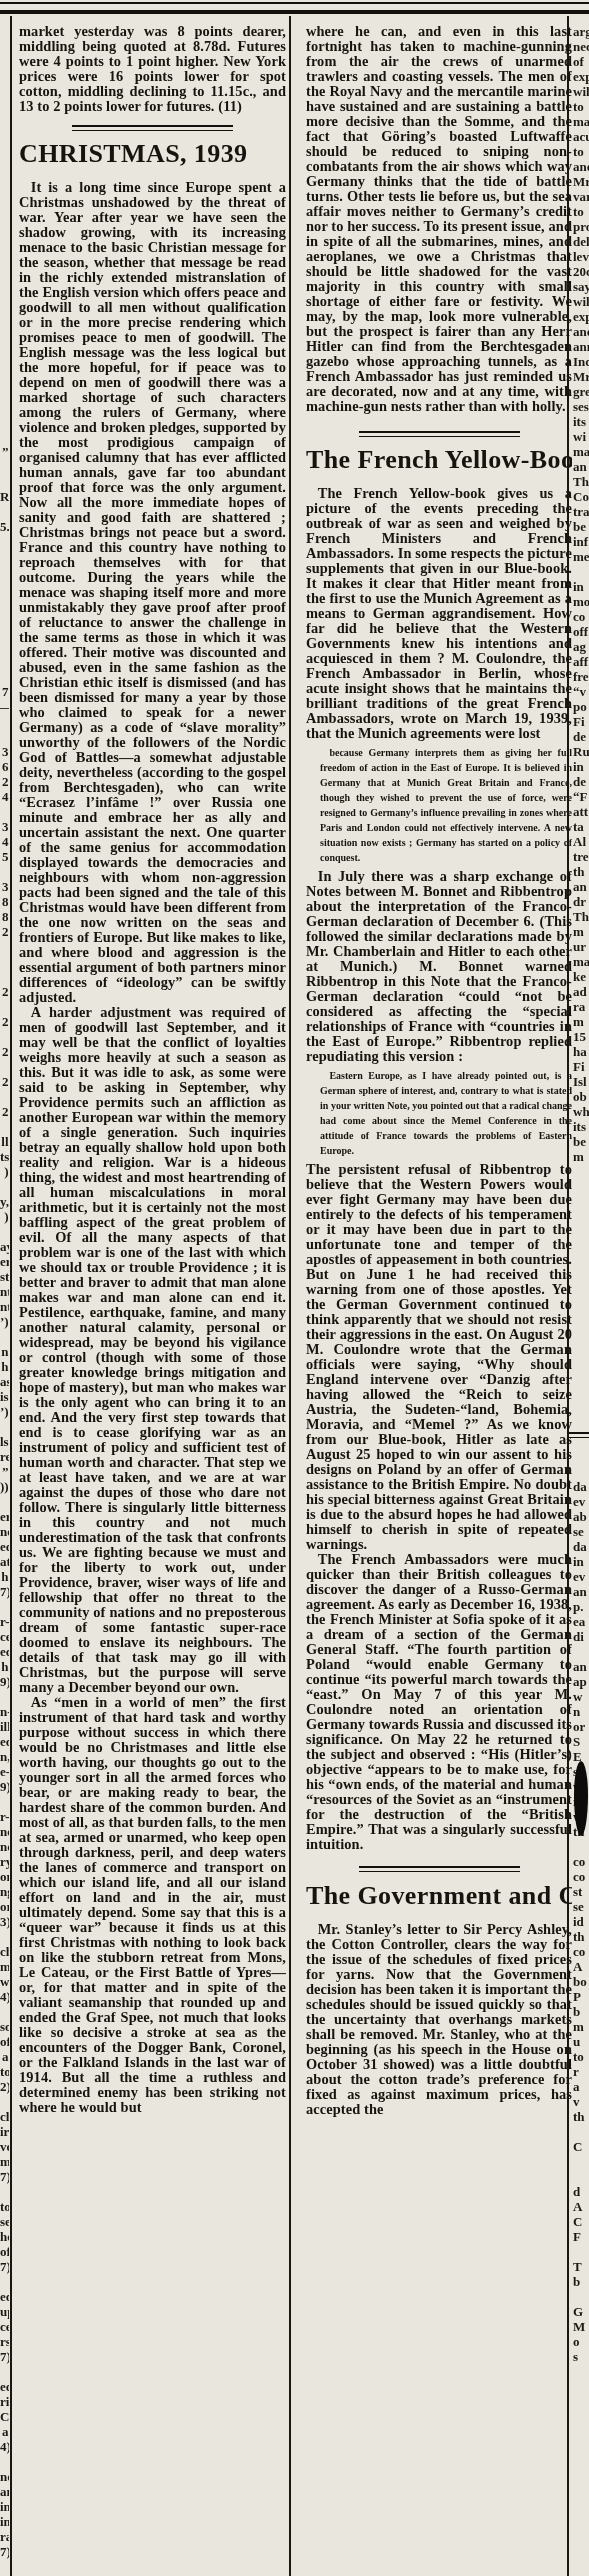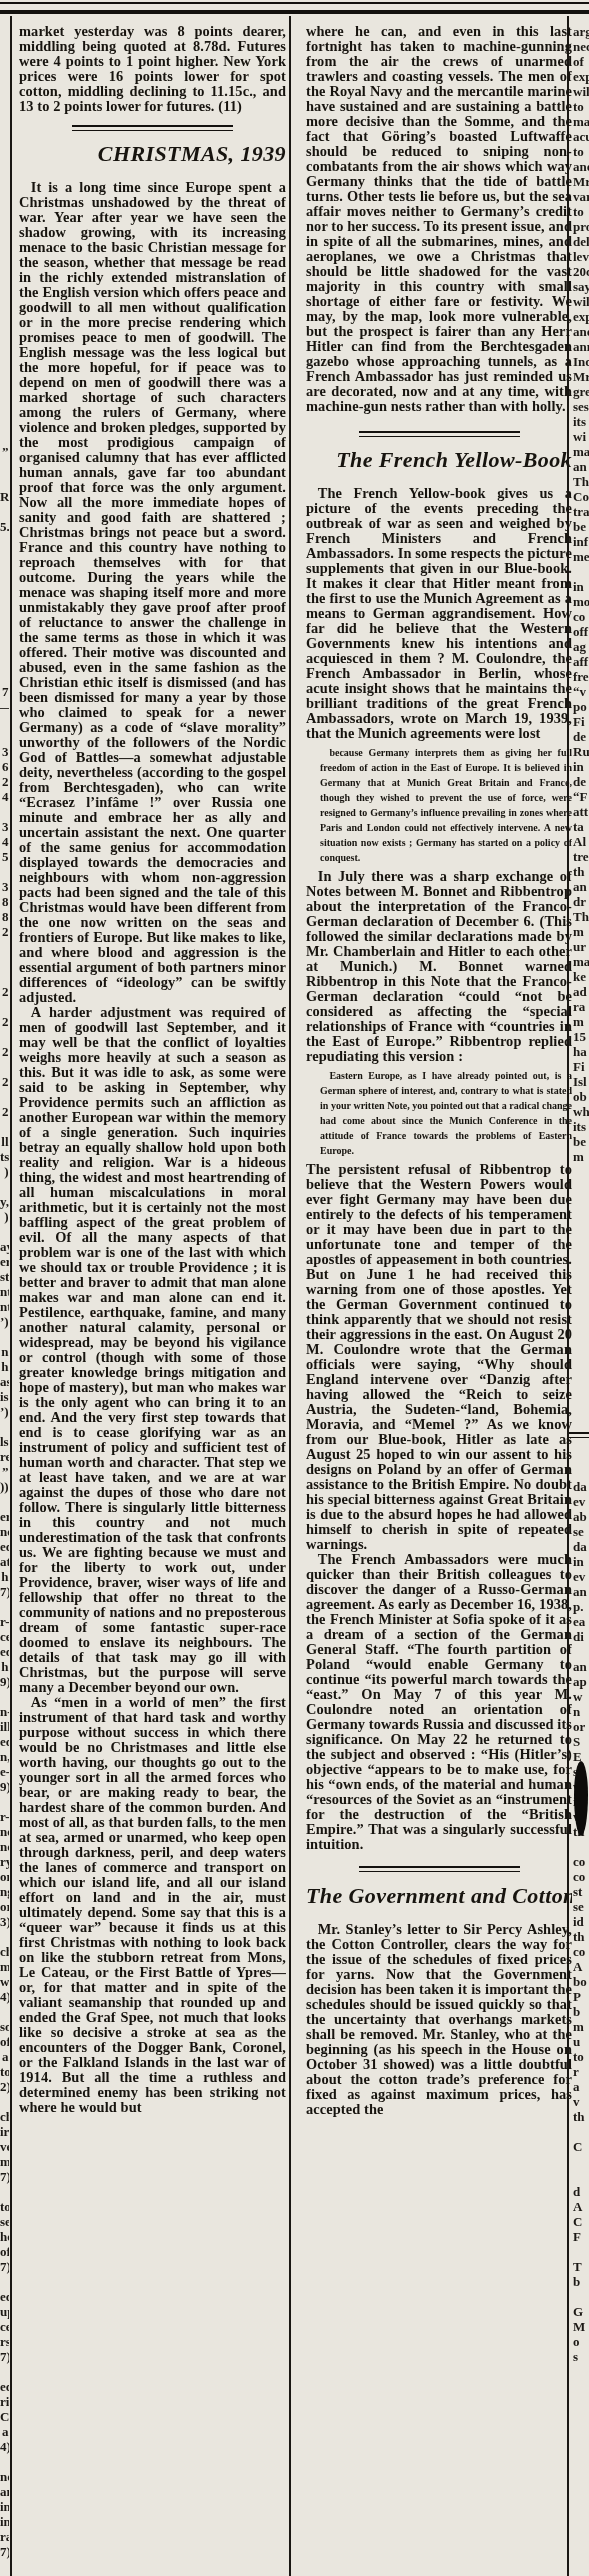--- a/index.html
+++ b/index.html
@@ -35,24 +35,23 @@
   .quote{
     margin:3.9px 0 3.9px 0;padding-left:14px;
     font-size:10px;line-height:15px;font-weight:bold;
     text-align:justify;text-indent:9.4px;
   }
   .sep{
     border-top:2.3px solid #13110e;border-bottom:1.6px solid #13110e;
     height:3.1px;width:161px;margin:11px auto 0 auto;
   }
   .headline{
-    margin:9.4px 0 12.5px 0;text-align:right;
-    font-size:22px;line-height:28px;font-weight:bold;letter-spacing:0.4px;
+    margin:9.4px 0 12.5px 0;text-align:left;
+    font-size:26px;line-height:28px;font-weight:bold;letter-spacing:0.4px;
     white-space:nowrap;
-    font-style:italic;
   }
   .market{margin-bottom:1.6px;}
   .col3-sep{
     position:absolute;left:569px;top:1432px;width:20.4px;height:3.1px;
     border-top:2.3px solid #13110e;border-bottom:1.6px solid #13110e;
   }
   .ink-blob{
     position:absolute;left:574px;top:1761px;width:14px;height:75px;
     background:#0d0c0a;border-radius:50% 50% 50% 50%/45% 45% 55% 55%;
   }
@@ -256,21 +255,21 @@
     <p class="para">As “men in a world of men” the first instrument of that hard task and worthy purpose without success in which there would be no Christmases and little else worth having, our thoughts go out to the younger sort in all the armed forces who bear, or are making ready to bear, the hardest share of the common burden. And most of all, as that burden falls, to the men at sea, armed or unarmed, who keep open through darkness, peril, and deep waters the lanes of commerce and transport on which our island life, and all our island effort on land and in the air, must ultimately depend. Some say that this is a “queer war” because it finds us at this first Christmas with nothing to look back on like the stubborn retreat from Mons, Le Cateau, or the First Battle of Ypres—or, for that matter and in spite of the valiant seamanship that rounded up and ended the Graf Spee, not much that looks like so decisive a stroke at sea as the encounters of the Dogger Bank, Coronel, or the Falkland Islands in the last war of 1914. But all the time a ruthless and determined enemy has been striking not where he would but</p>
   </div>
 
   <div class="col col2">
     <p class="para no-indent">where he can, and even in this last fortnight has taken to machine-gunning from the air the crews of unarmed trawlers and coasting vessels. The men of the Royal Navy and the mercantile marine have sustained and are sustaining a battle more decisive than the Somme, and the fact that Göring’s boasted Luftwaffe should be reduced to sniping non-combatants from the air shows which way Germany thinks that the tide of battle turns. Other tests lie before us, but the sea affair moves neither to Germany’s credit nor to her success. To its present issue, and in spite of all the submarines, mines, and aeroplanes, we owe a Christmas that should be little shadowed for the vast majority in this country with small shortage of either fare or festivity. We may, by the map, look more vulnerable, but the prospect is fairer than any Herr Hitler can find from the Berchtesgaden gazebo whose approaching tunnels, as a French Ambassador has just reminded us are decorated, now and at any time, with machine-gun nests rather than with holly.</p>
     <div class="sep" style="margin-top:17px;"></div>
     <h1 class="headline">The French Yellow-Book</h1>
     <p class="para">The French Yellow-book gives us a picture of the events preceding the outbreak of war as seen and weighed by French Ministers and French Ambassadors. In some respects the picture supplements that given in our Blue-book. It makes it clear that Hitler meant from the first to use the Munich Agreement as a means to German aggrandisement. How far did he believe that the Western Governments knew his intentions and acquiesced in them ? M. Coulondre, the French Ambassador in Berlin, whose acute insight shows that he maintains the brilliant traditions of the great French Ambassadors, wrote on March 19, 1939, that the Munich agreements were lost</p>
     <p class="quote">because Germany interprets them as giving her full freedom of action in the East of Europe. It is believed in Germany that at Munich Great Britain and France, though they wished to prevent the use of force, were resigned to Germany’s influence prevailing in zones where Paris and London could not effectively intervene. A new situation now exists ; Germany has started on a policy of conquest.</p>
     <p class="para">In July there was a sharp exchange of Notes between M. Bonnet and Ribbentrop about the interpretation of the Franco-German declaration of December 6. (This followed the similar declarations made by Mr. Chamberlain and Hitler to each other at Munich.) M. Bonnet warned Ribbentrop in this Note that the Franco-German declaration “could “not be considered as affecting the “special relationships of France with “countries in the East of Europe.” Ribbentrop replied repudiating this version :</p>
-    <p class="quote">Eastern Europe, as I have already pointed out, is a German sphere of interest, and, contrary to what is stated in your written Note, you pointed out that a radical change had come about since the Munich Conference in the attitude of France towards the problems of Eastern Europe.</p>
+    <p class="quote">Eastern Europe, as I have already pointed out, is a German sphere of interest, and, contrary to what is stated in your written Note, you pointed out that a radical change had come about since the Memel Conference in the attitude of France towards the problems of Eastern Europe.</p>
     <p class="para no-indent">The persistent refusal of Ribbentrop to believe that the Western Powers would ever fight Germany may have been due entirely to the defects of his temperament or it may have been due in part to the unfortunate tone and temper of the apostles of appeasement in both countries. But on June 1 he had received this warning from one of those apostles. Yet the German Government continued to think apparently that we should not resist their aggressions in the east. On August 20 M. Coulondre wrote that the German officials were saying, “Why should England intervene over “Danzig after having allowed the “Reich to seize Austria, the Sudeten-“land, Bohemia, Moravia, and “Memel ?”  As we know from our Blue-book, Hitler as late as August 25 hoped to win our assent to his designs on Poland by an offer of German assistance to the British Empire. No doubt his special bitterness against Great Britain is due to the absurd hopes he had allowed himself to cherish in spite of repeated warnings.</p>
     <p class="para">The French Ambassadors were much quicker than their British colleagues to discover the danger of a Russo-German agreement. As early as December 16, 1938, the French Minister at Sofia spoke of it as a dream of a section of the German General Staff. “The fourth partition of Poland “would enable Germany to continue “its powerful march towards the “east.”  On May 7 of this year M. Coulondre noted an orientation of Germany towards Russia and discussed its significance. On May 22 he returned to the subject and observed : “His (Hitler’s) objective “appears to be to make use, for his “own ends, of the material and human “resources of the Soviet as an “instrument for the destruction of the “British Empire.”  That was a singularly successful intuition.</p>
     <div class="sep" style="margin-top:14px;"></div>
     <h1 class="headline">The Government and Cotton</h1>
     <p class="para">Mr. Stanley’s letter to Sir Percy Ashley, the Cotton Controller, clears the way for the issue of the schedules of fixed prices for yarns. Now that the Government decision has been taken it is important the schedules should be issued quickly so that the uncertainty that overhangs markets shall be removed. Mr. Stanley, who at the beginning (as his speech in the House on October 31 showed) was a little doubtful about the cotton trade’s preference for fixed as against maximum prices, has accepted the</p>
   </div>
 
   <div class="strip strip-right">arg
 nec
 of

